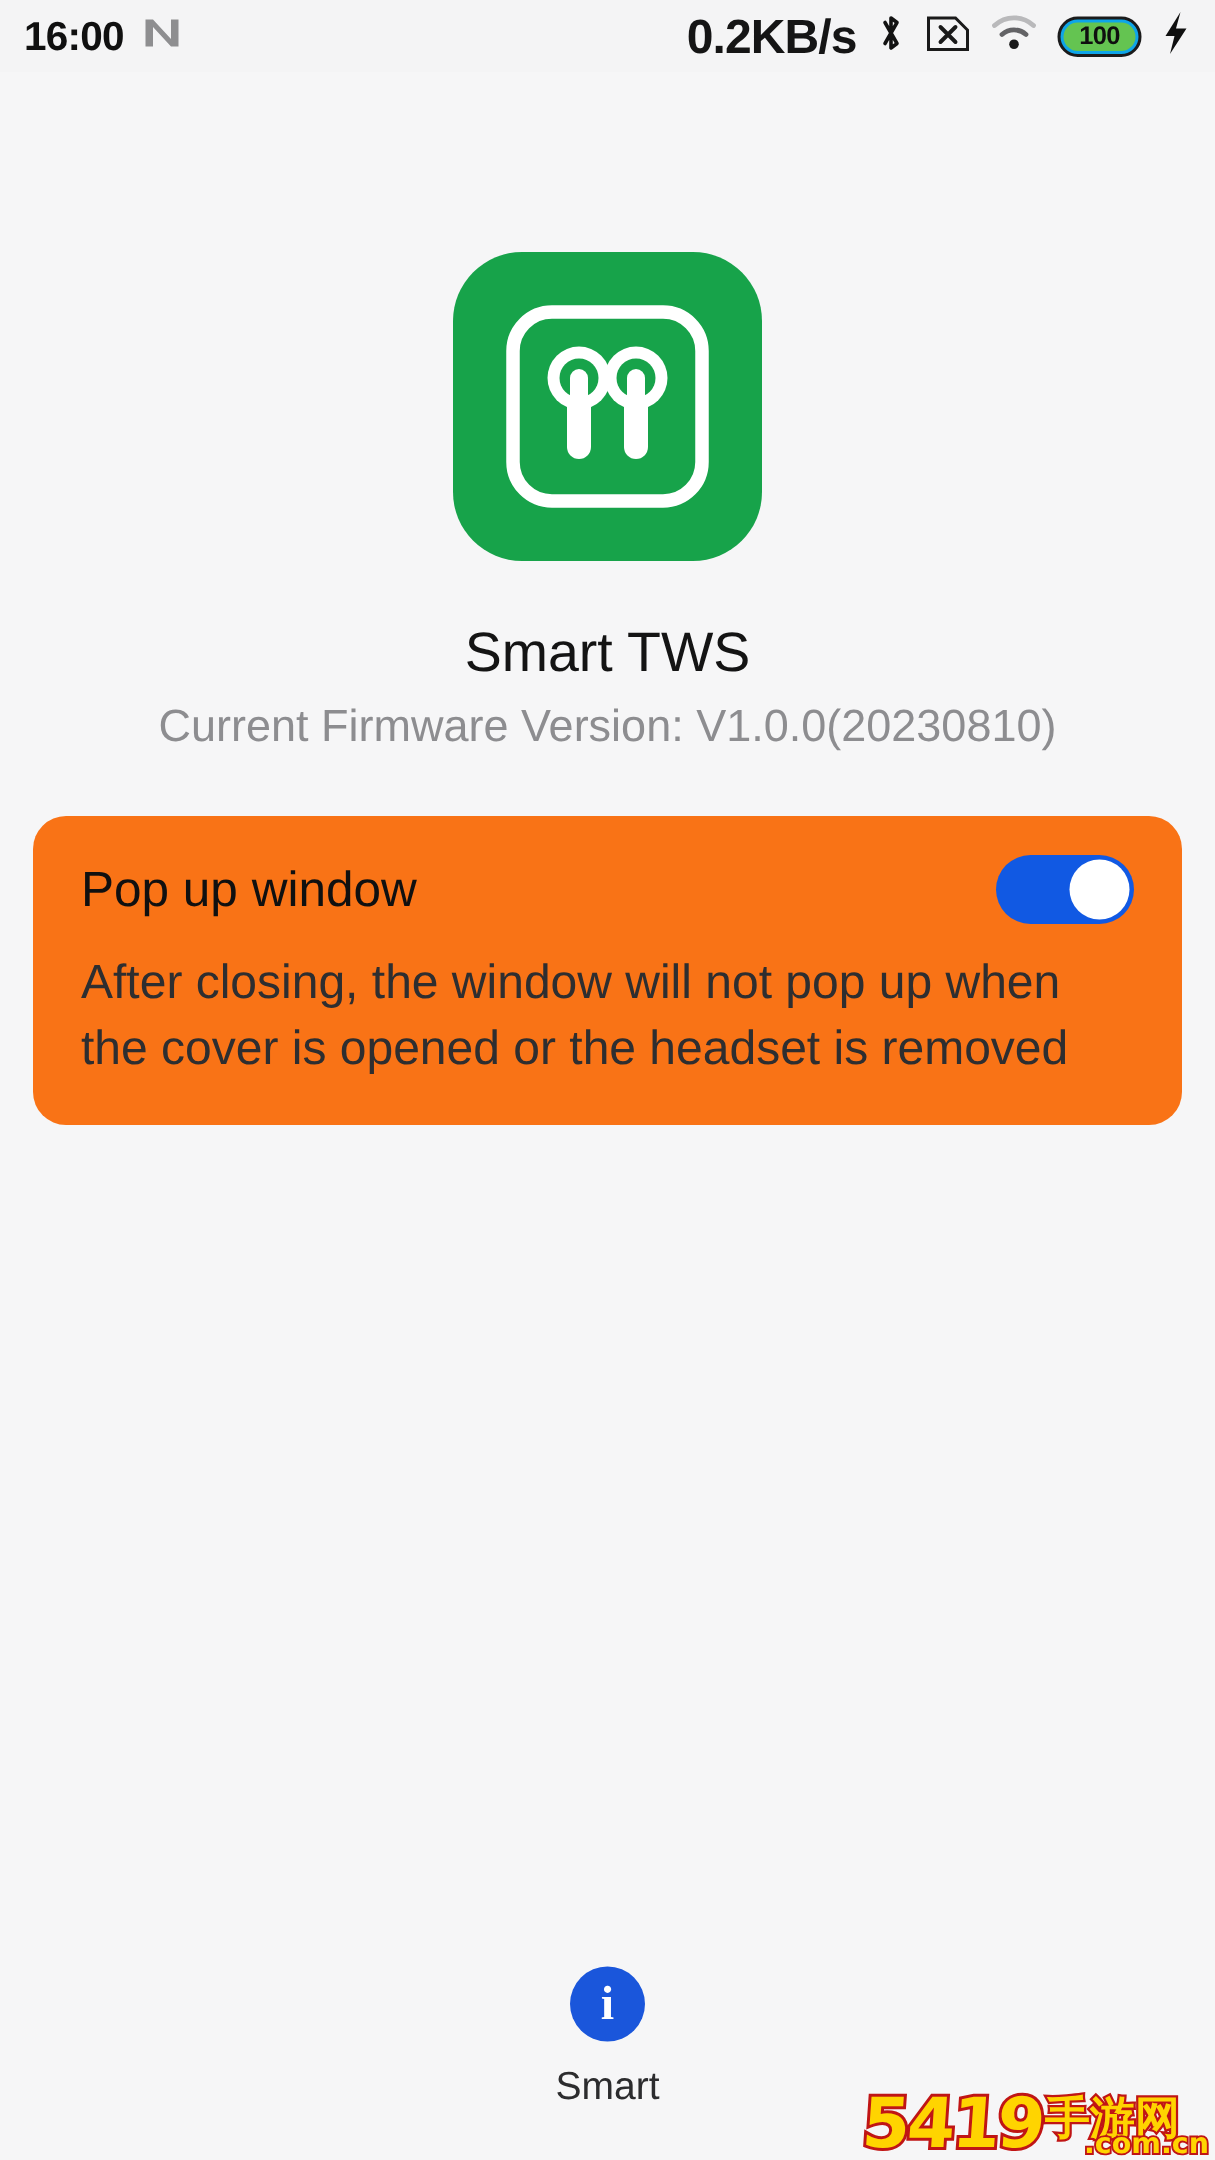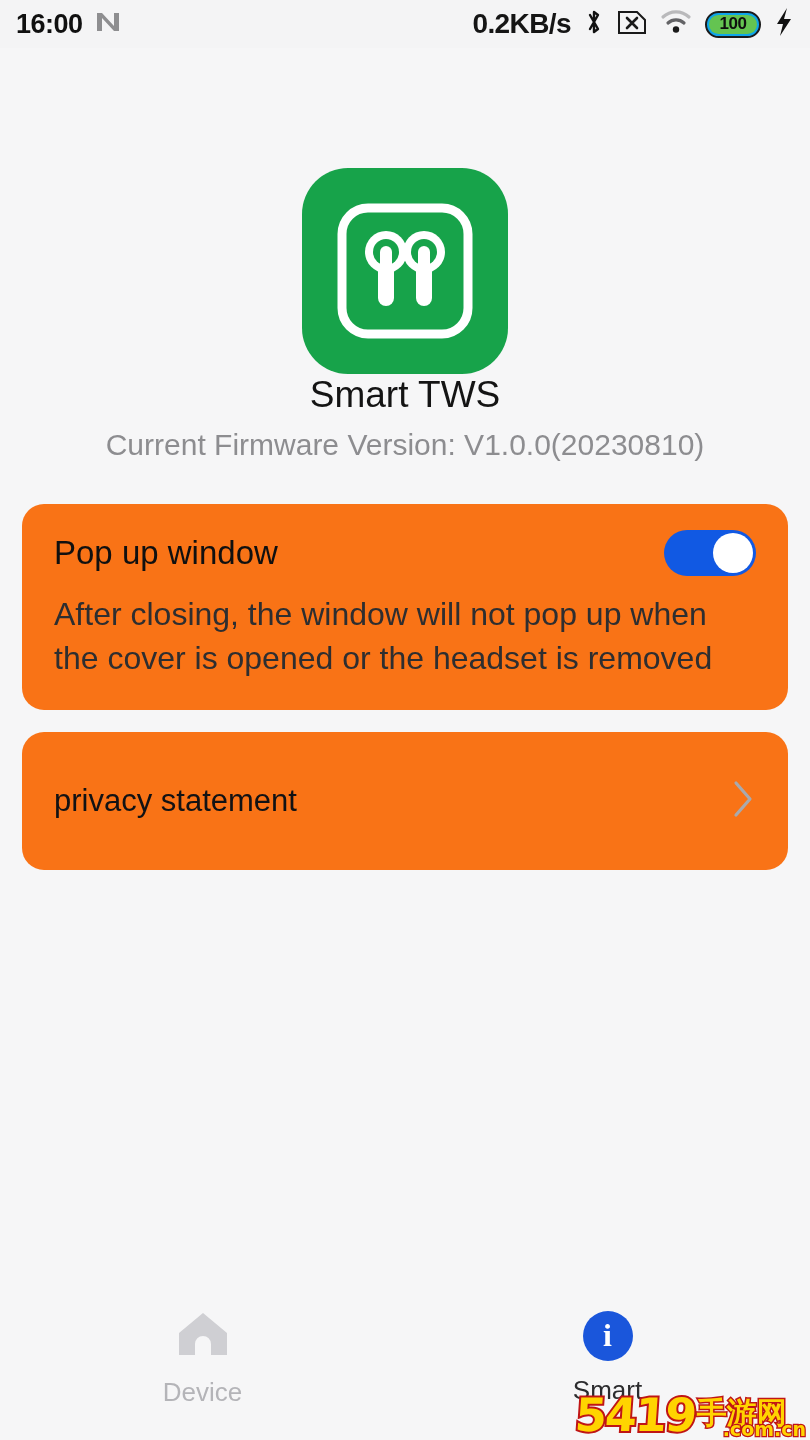--- a/index.html
+++ b/index.html
@@ -28,21 +28,21 @@
   .sb-time {
     font-size:27px; font-weight:bold; color:#101010;
     letter-spacing:-0.5px;
   }
   .sb-nfc { display:block; }
   .sb-right {
     margin-left:auto;
     display:flex; align-items:center; gap:13px;
   }
   .sb-speed {
-    font-size:28px; font-weight:bold; color:#151515;
+    font-size:32px; font-weight:bold; color:#151515;
     letter-spacing:-0.6px;
   }
   .sb-icon { display:block; }
   .batt {
     position:relative;
     width:56px; height:27px;
     border:2.5px solid #1b1b1b;
     border-radius:14px;
     display:flex; align-items:center; justify-content:center;
     background:#0ea5e9;
@@ -64,20 +64,21 @@
     display:flex; flex-direction:column; align-items:center;
     padding-top:120px;
   }
   .app-icon {
     width:206px; height:206px;
     background:#17a34a;
     border-radius:46px;
     display:flex; align-items:center; justify-content:center;
   }
   .app-title {
+    margin-top:40px;
     font-size:37px; color:#141414; font-weight:normal;
     letter-spacing:0px;
   }
   .app-fw {
     margin-top:12px;
     font-size:30px; color:#8d8d90; font-weight:normal;
   }
 
   
   .cards { margin-top:42px; padding:0 22px; flex:0 0 auto; }
@@ -249,41 +250,25 @@
     <div class="card">
       <div class="row-head">
         <span class="row-title">Pop up window</span>
         <span class="toggle">
           <span class="knob"></span>
         </span>
       </div>
       <div class="row-desc">After closing, the window will not pop up when the cover is opened or the headset is removed</div>
     </div>
 
-    <div class="card card-link">
-      <span class="link-label">privacy statement</span>
-      <span>
-        <svg width="26" height="42" viewBox="0 0 26 42">
-          <path d="M6 5 L20 21 L6 37" fill="none" stroke="#a9a9ad" stroke-width="3.2" stroke-linecap="round" stroke-linejoin="round"></path>
-        </svg>
-      </span>
-    </div>
 
   </div>
 
   <div class="bottomnav">
 
-    <div class="navitem">
-      <span>
-        <svg width="56" height="50" viewBox="0 0 56 50">
-          <path d="M28 4 L52 24 L52 46 L36 46 L36 35 A8 8 0 0 0 20 35 L20 46 L4 46 L4 24 Z" fill="#cfcfd3"></path>
-        </svg>
-      </span>
-      <span class="nav-label inactive">Device</span>
-    </div>
 
     <div class="navitem">
       <span class="info-circle">i</span>
       <span class="nav-label active">Smart</span>
     </div>
 
   </div>
 
   <div class="watermark">
     <span class="wm-num">5419</span>

